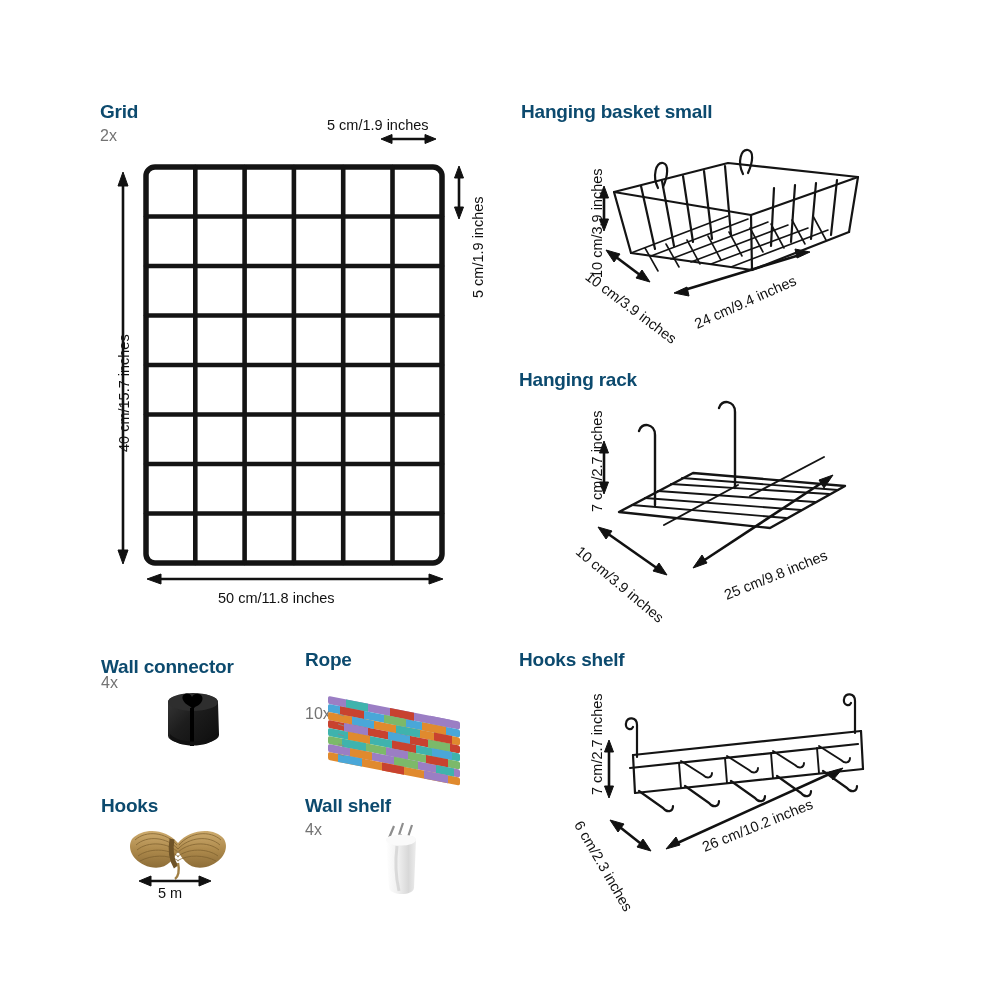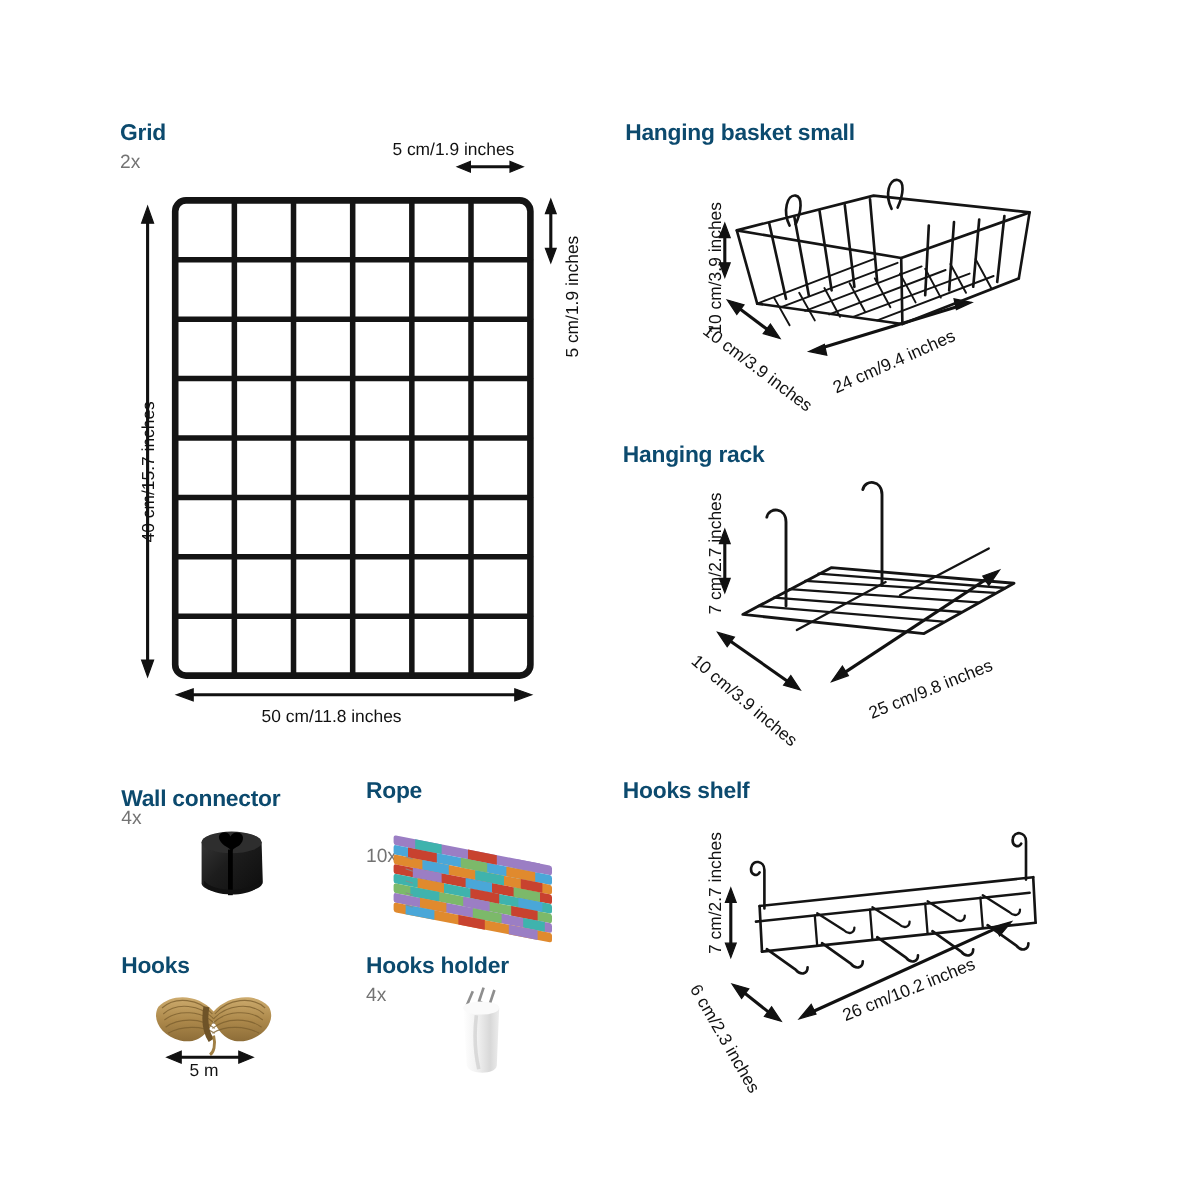--- a/index.html
+++ b/index.html
@@ -310,21 +310,21 @@
   </svg>
 
   <div class="dim-label" style="left:158px; top:885px;">5 m</div>
 
   <svg style="left:0; top:0;" width="1000" height="1000">
     <line class="arrow" x1="146" y1="881" x2="204" y2="881" stroke-width="2.6"></line>
     <polygon class="arrow" points="139,881 151,876 151,886"></polygon>
     <polygon class="arrow" points="211,881 199,876 199,886"></polygon>
   </svg>
 
-  <div class="item-title" style="left:305px; top:795px;">Hooks holder</div>
+  <div class="item-title" style="left:305px; top:795px;">Wall shelf</div>
   <div class="item-qty" style="left:305px; top:821px;">4x</div>
 
   <svg style="left:375px; top:818px;" width="56" height="84">
     <defs>
       <linearGradient id="holderGrad" x1="0" y1="0" x2="1" y2="0">
         <stop offset="0%" stop-color="#ffffff"></stop>
         <stop offset="40%" stop-color="#f0f0f0"></stop>
         <stop offset="75%" stop-color="#d8d8d8"></stop>
         <stop offset="100%" stop-color="#ededed"></stop>
       </linearGradient>

